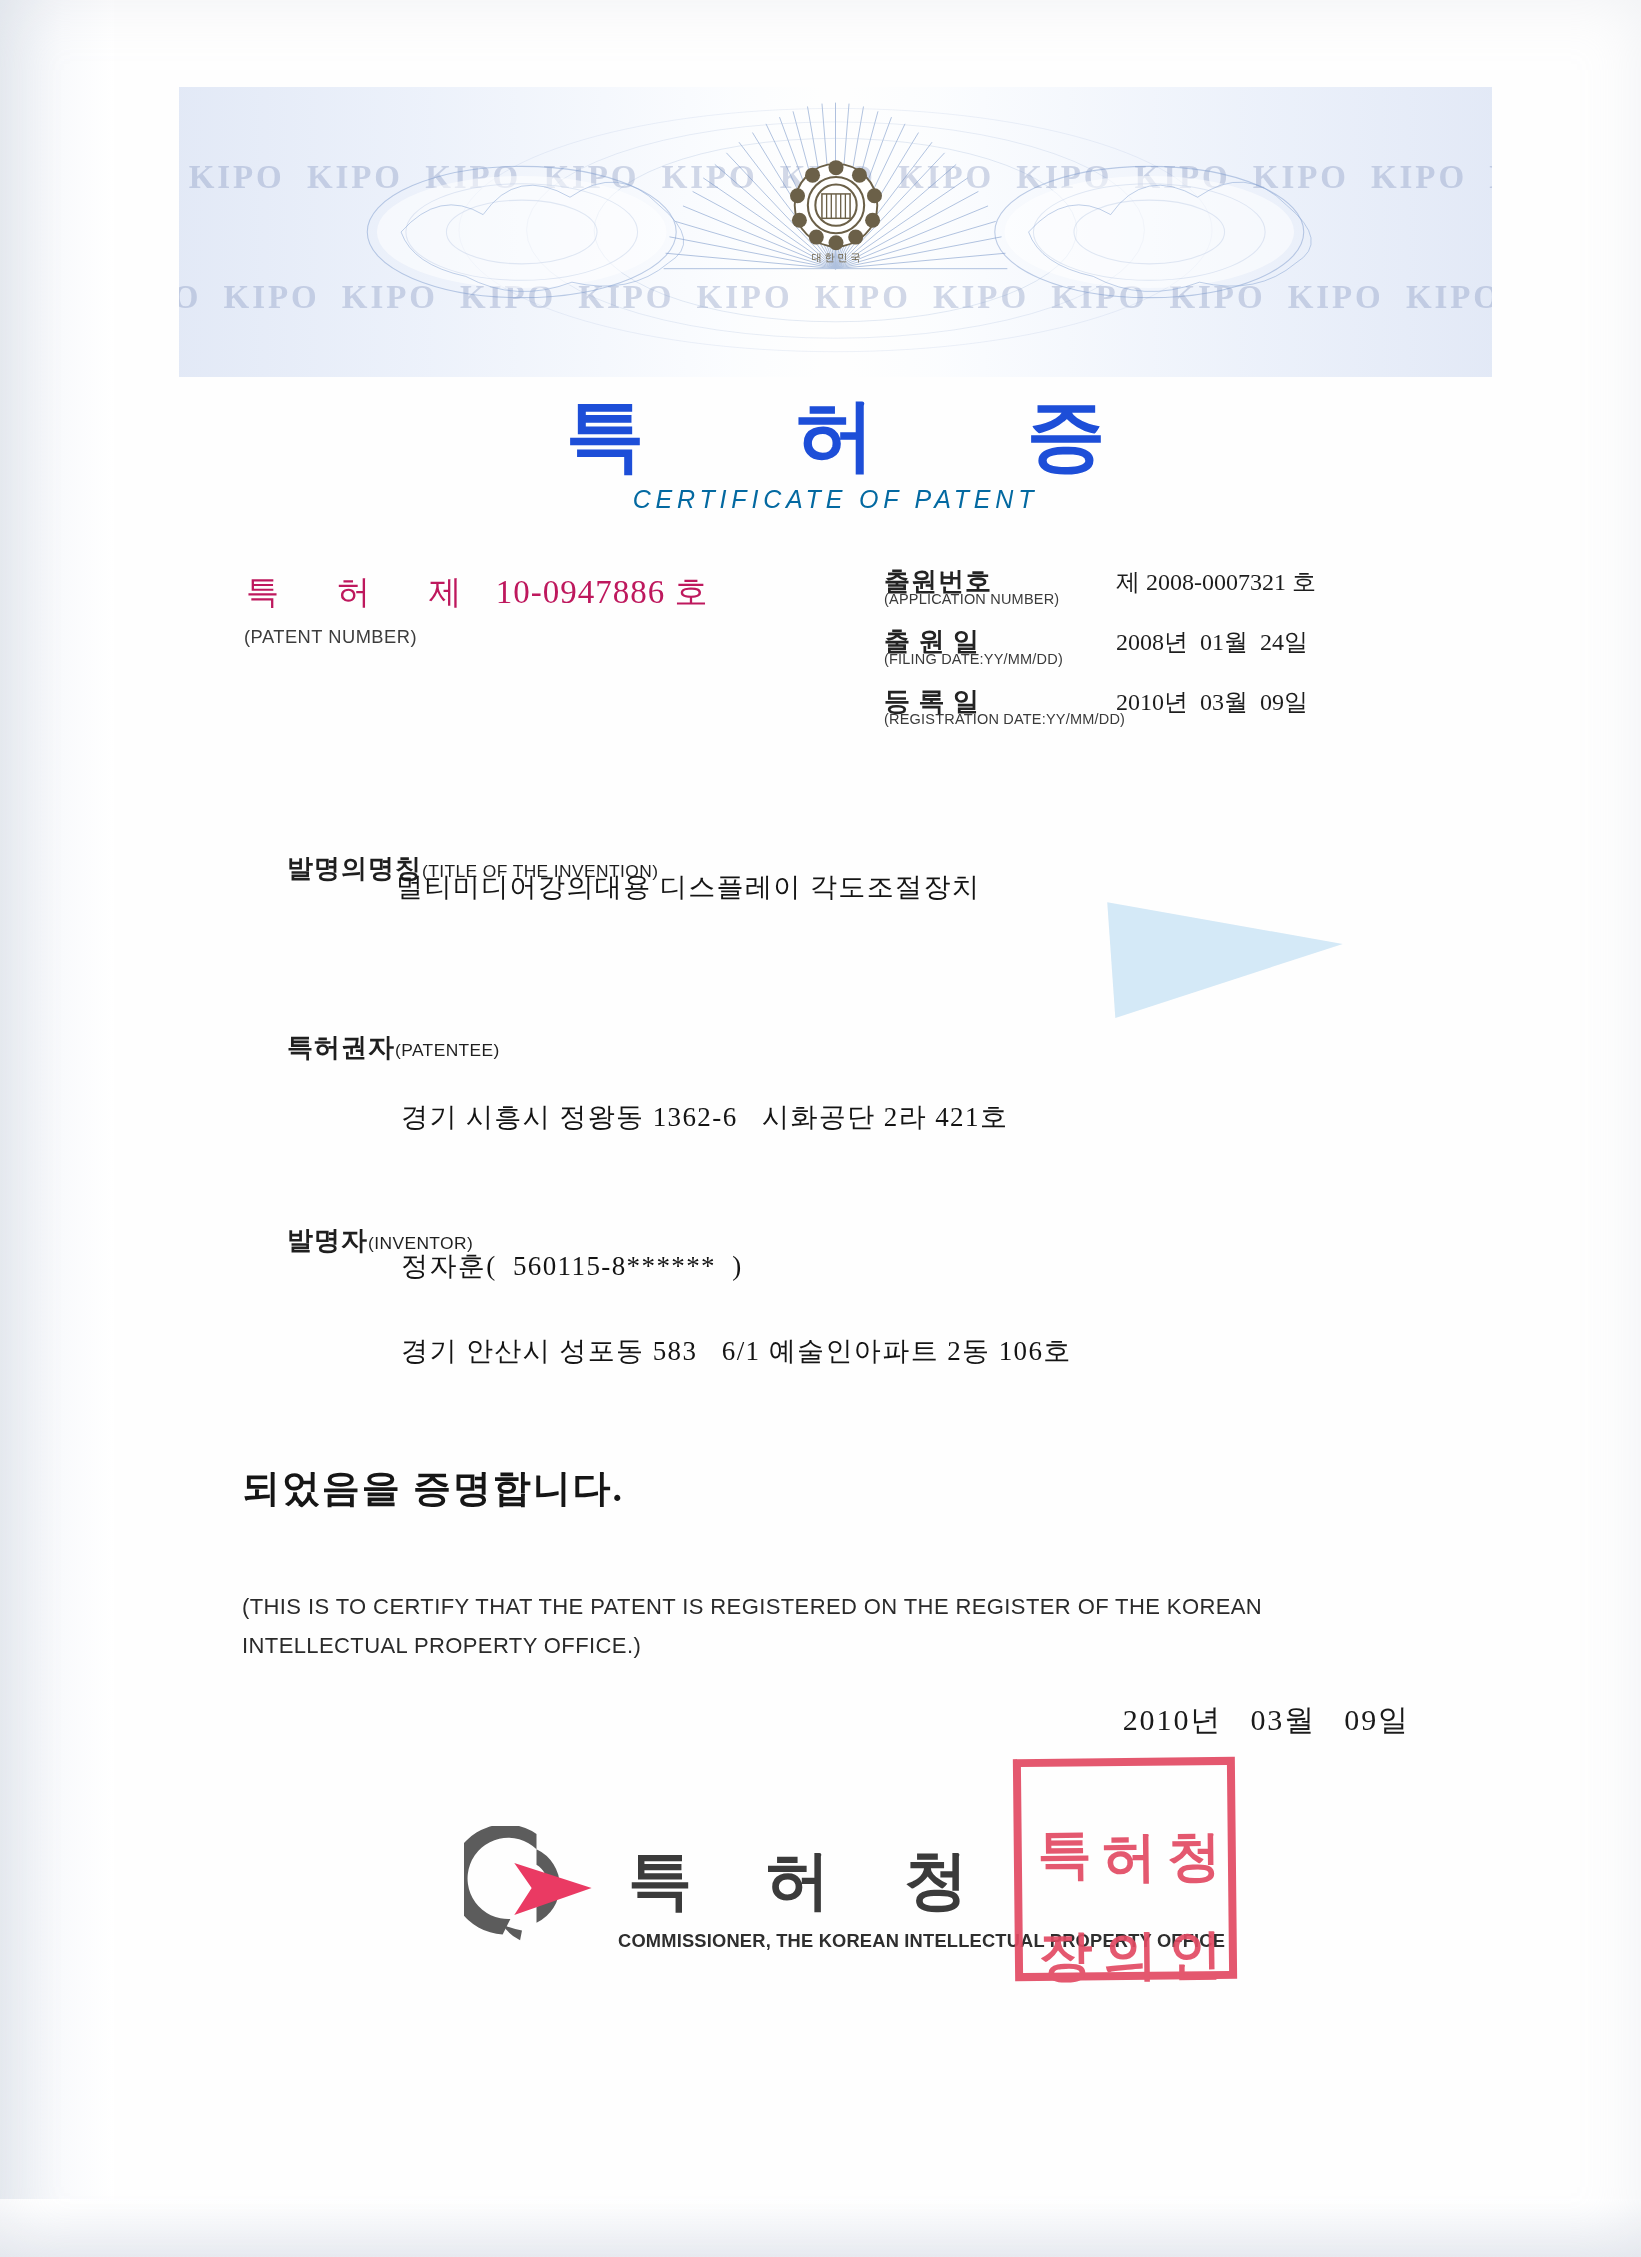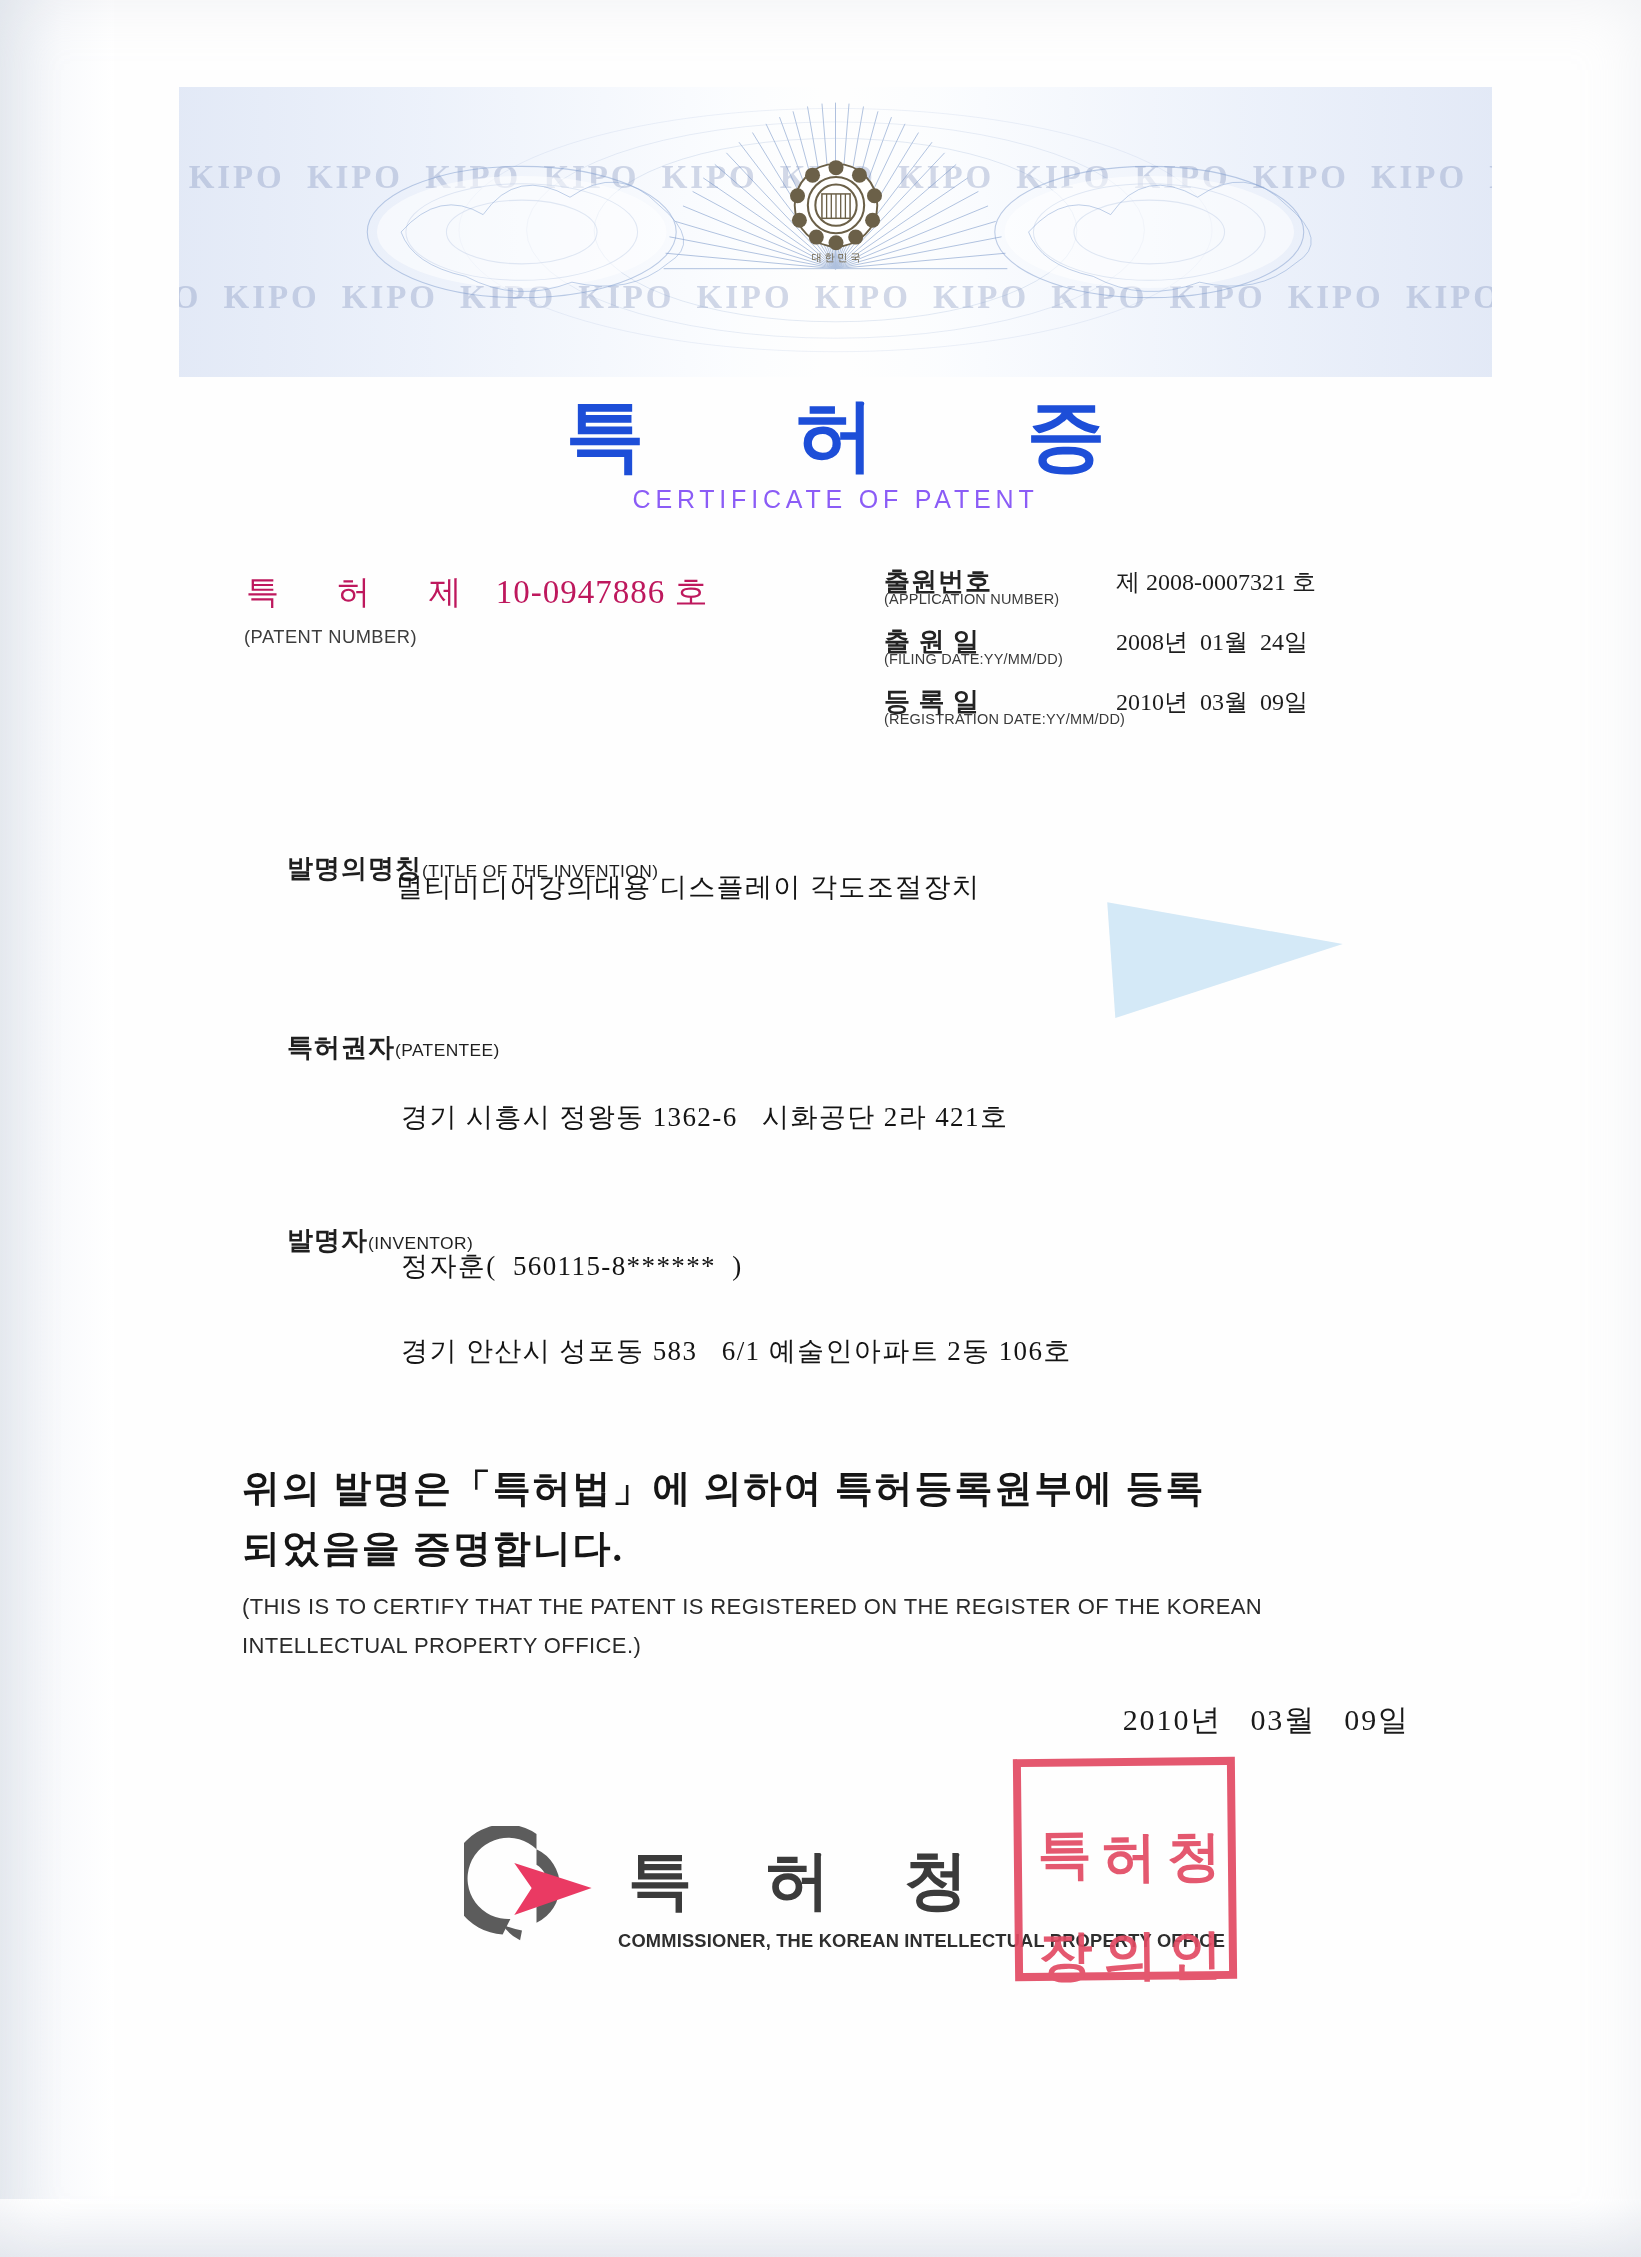--- a/index.html
+++ b/index.html
@@ -89,21 +89,22 @@
     text-indent: 52px;
     color: #1d4ed8;
   }
   .title-en {
     position: absolute;
     left: 0; right: 0;
     top: 417px;
     text-align: center;
     font-size: 25px;
     letter-spacing: 4.8px;
-    color: #8b5cf6;
+    color: #0369a1;
+    font-style: italic;
   }
 
   
   .num-block { position: absolute; left: 0; top: 502px; width: 100%; }
   .patno-ko {
     position: absolute;
     left: 101px;
     top: 0;
     font-size: 33px;
     font-weight: normal;
@@ -443,21 +444,20 @@
 
     <div class="artifact-tri"></div>
 
     <div class="sec-label" style="left:97px; top:1125px;">
       <span>발명자</span><span class="en">(INVENTOR)</span>
     </div>
     <div class="sec-value" style="left:256px; top:1180px;">정자훈(  560115-8******  )</div>
     <div class="sec-value" style="left:256px; top:1265px;">경기 안산시 성포동 583   6/1 예술인아파트 2동 106호</div>
 
     <div class="certify-ko">
-      <div>위의 발명은「특허법」에 의하여 특허등록원부에 등록</div>
       <div>되었음을 증명합니다.</div>
     </div>
     <div class="certify-en">
       <div>(THIS IS TO CERTIFY THAT THE PATENT IS REGISTERED ON THE REGISTER OF THE KOREAN</div>
       <div>INTELLECTUAL PROPERTY OFFICE.)</div>
     </div>
     <div class="issue-date">2010년   03월   09일</div>
 
     <div class="footer">
       <svg class="kipo-logo" viewBox="0 0 150 130">

